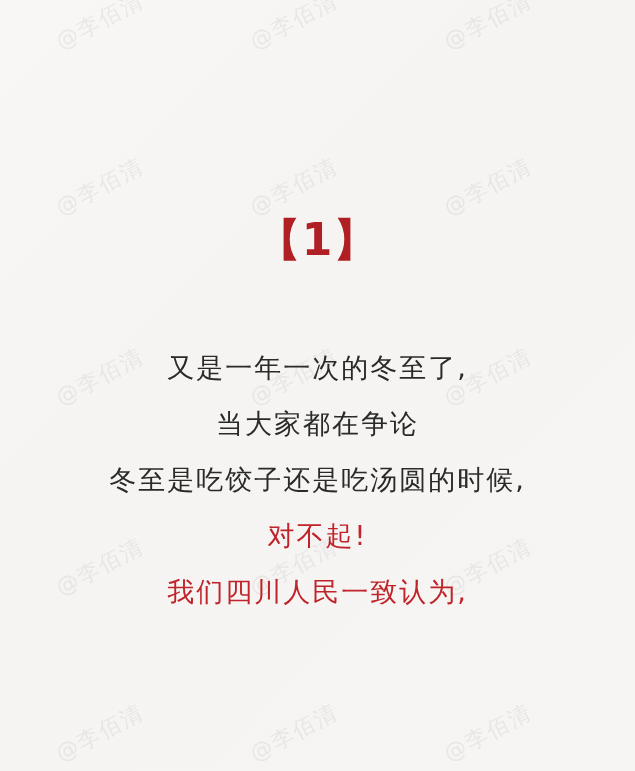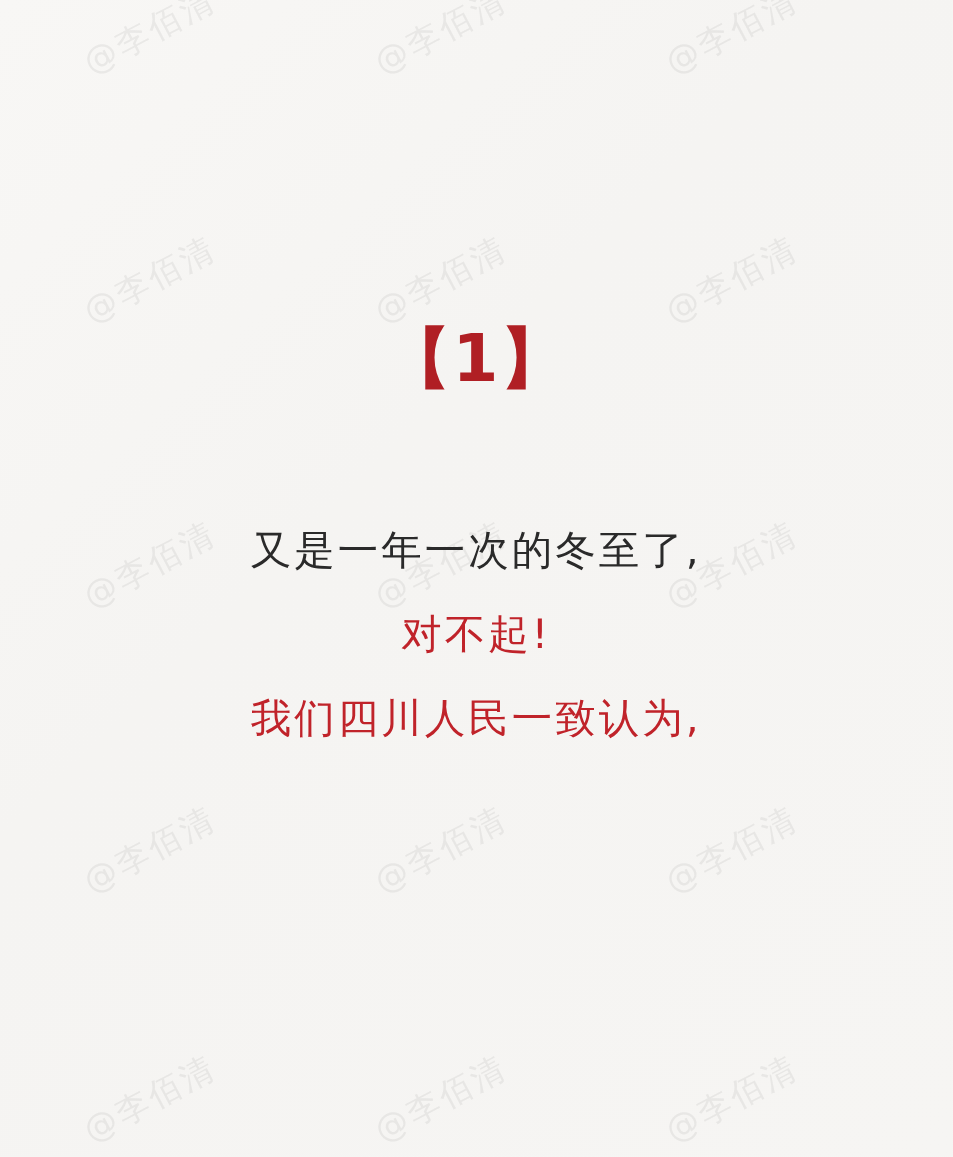--- a/index.html
+++ b/index.html
@@ -105,18 +105,20 @@
     <span class="wm" style="left:246px; top:718px;">@李佰清</span>
     <span class="wm" style="left:440px; top:718px;">@李佰清</span>
   </div>
 
   <div class="content">
 
     <div class="heading">【1】</div>
 
     <div class="body-block">
       <div class="line dark">又是一年一次的冬至了,</div>
+      <div class="line dark">当大家都在争论</div>
+      <div class="line dark">冬至是吃饺子还是吃汤圆的时候,</div>
       <div class="line red">对不起!</div>
       <div class="line red">我们四川人民一致认为,</div>
     </div>
 
   </div>
 </div>
 
 </body></html>

